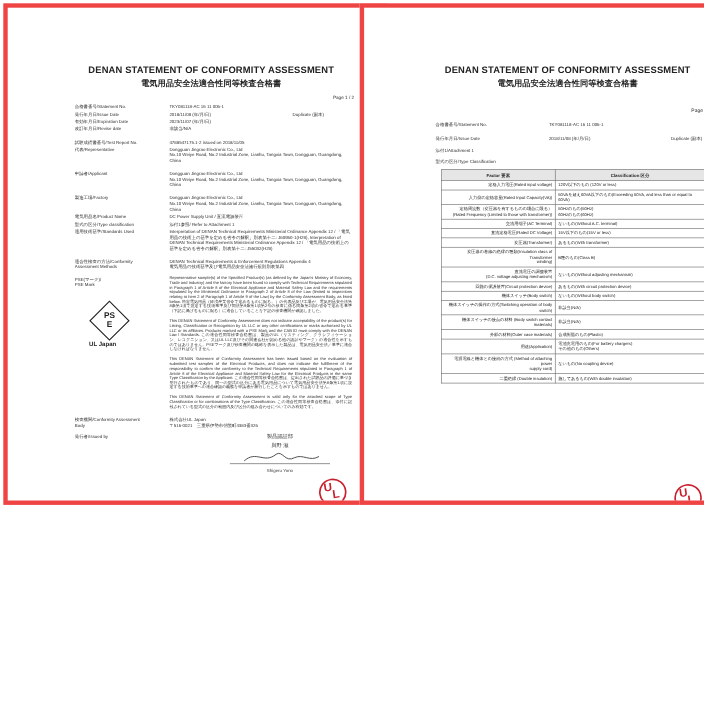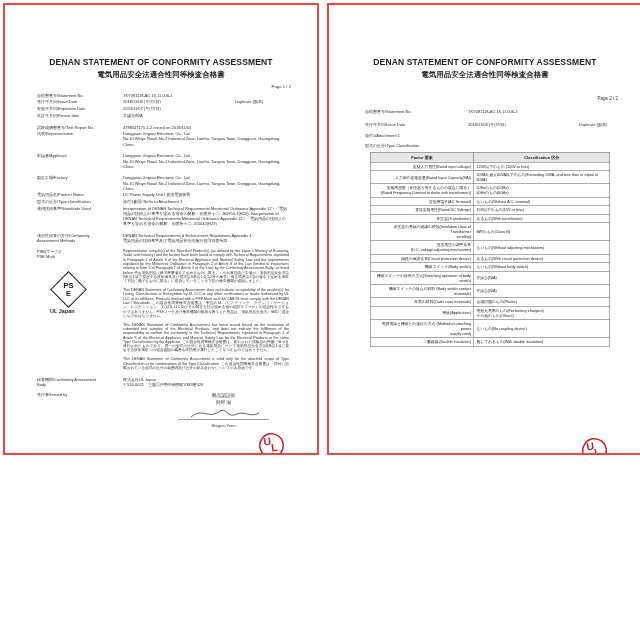--- a/index.html
+++ b/index.html
@@ -2,21 +2,21 @@
 <html><head>
 <meta charset="utf-8">
 <style>
   html,body{margin:0;padding:0;}
   body{
     width:640px;height:640px;position:relative;background:#ffffff;
     font-family:"Liberation Sans","DejaVu Sans",sans-serif;color:#2e2e2e;
   }
   .page{
     position:absolute;top:3px;width:312px;height:448px;background:#fff;
-    border:2px solid #ef4444;overflow:hidden;
+    border:4px solid #ef4444;overflow:hidden;padding-left:29px;
   }
   #page1{left:3px;} #page2{left:327px;}
   .inner{width:624px;height:896px;transform:scale(0.5);transform-origin:0 0;position:relative;}
 
   .doc-title{text-align:center;font-weight:bold;font-size:17px;letter-spacing:.3px;margin-top:52px;color:#222;}
   .doc-subtitle{text-align:center;font-weight:bold;font-size:15px;margin-top:5px;color:#222;}
   .page-label{text-align:right;font-size:8.5px;margin:10px 52px 0 0;}
   .p2 .page-label{margin:34px 46px 0 0;font-size:9px;}
 
   .fields{margin:8px 56px 0 64px;font-size:8px;line-height:1.3;}

